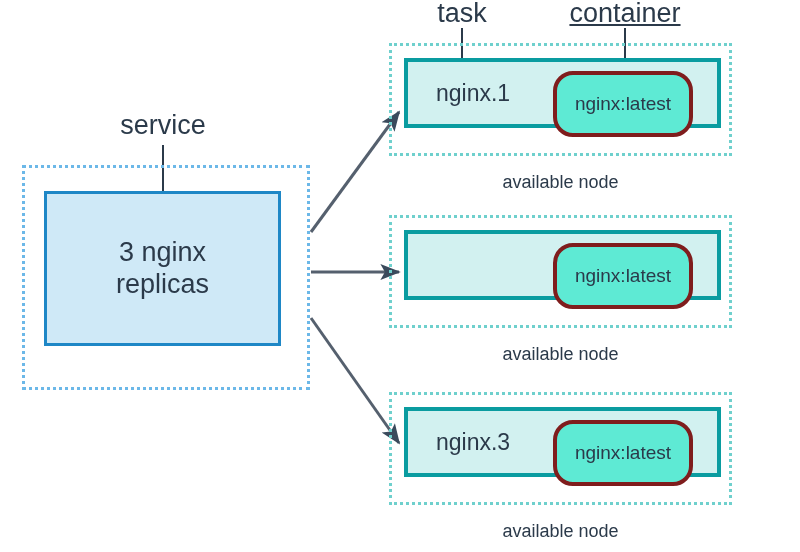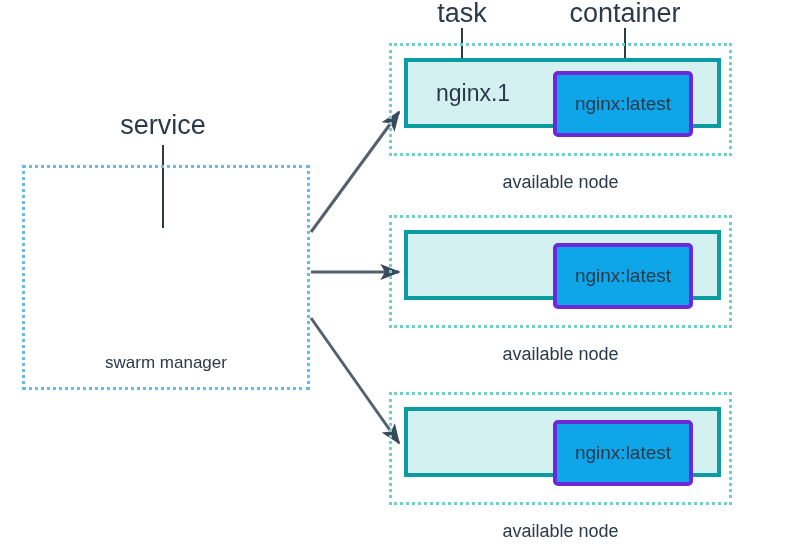--- a/index.html
+++ b/index.html
@@ -99,23 +99,23 @@
     color: #2b3a4a;
     font-size: 23px;
     white-space: nowrap;
   }
   .container-box {
     position: absolute;
     right: 24px;
     top: 9px;
     width: 140px;
     height: 66px;
-    background: #0ea5e9;
-    border: 4px solid #6d28d9;
-    border-radius: 5px;
+    background: #5eead4;
+    border: 4px solid #7f1d1d;
+    border-radius: 20px;
     box-sizing: border-box;
     display: flex;
     align-items: center;
     justify-content: center;
   }
   .container-label {
     color: #2b3a4a;
     font-size: 19px;
     white-space: nowrap;
   }
@@ -149,43 +149,49 @@
 
     <line x1="163" y1="145" x2="163" y2="228" stroke="#2b3a4a" stroke-width="2"></line>
 
     <line x1="462" y1="28" x2="462" y2="81" stroke="#2b3a4a" stroke-width="2"></line>
 
     <line x1="625" y1="28" x2="625" y2="85" stroke="#2b3a4a" stroke-width="2"></line>
   </svg>
 
   <div class="callout" style="left:110px; top:112px; width:106px;">service</div>
   <div class="callout" style="left:425px; top:0px; width:74px;">task</div>
-  <div class="callout" style="left:551px; top:0px; width:148px;">container</div>
+  <div class="callout" style="left:551px; top:0px; width:148px;text-decoration:underline;">container</div>
 
   <div class="manager-group"></div>
-  <div class="manager-caption">swarm manager</div>
+  <div class="service-box">
+    <div class="service-text">
+      <span>3 nginx</span><br>
+      <span>replicas</span>
+    </div>
+  </div>
 
   <div class="node-group" style="top:43px;"></div>
   <div class="task-box" style="top:58px;">
     <span class="task-label">nginx.1</span>
     <div class="container-box">
       <span class="container-label">nginx:latest</span>
     </div>
   </div>
   <div class="node-caption" style="top:172px;">available node</div>
 
   <div class="node-group" style="top:215px;"></div>
   <div class="task-box" style="top:230px;">
     <div class="container-box">
       <span class="container-label">nginx:latest</span>
     </div>
   </div>
   <div class="node-caption" style="top:344px;">available node</div>
 
   <div class="node-group" style="top:392px;"></div>
   <div class="task-box" style="top:407px;">
+    <span class="task-label">nginx.3</span>
     <div class="container-box">
       <span class="container-label">nginx:latest</span>
     </div>
   </div>
   <div class="node-caption" style="top:521px;">available node</div>
 
 </div>
 
 </body></html>

